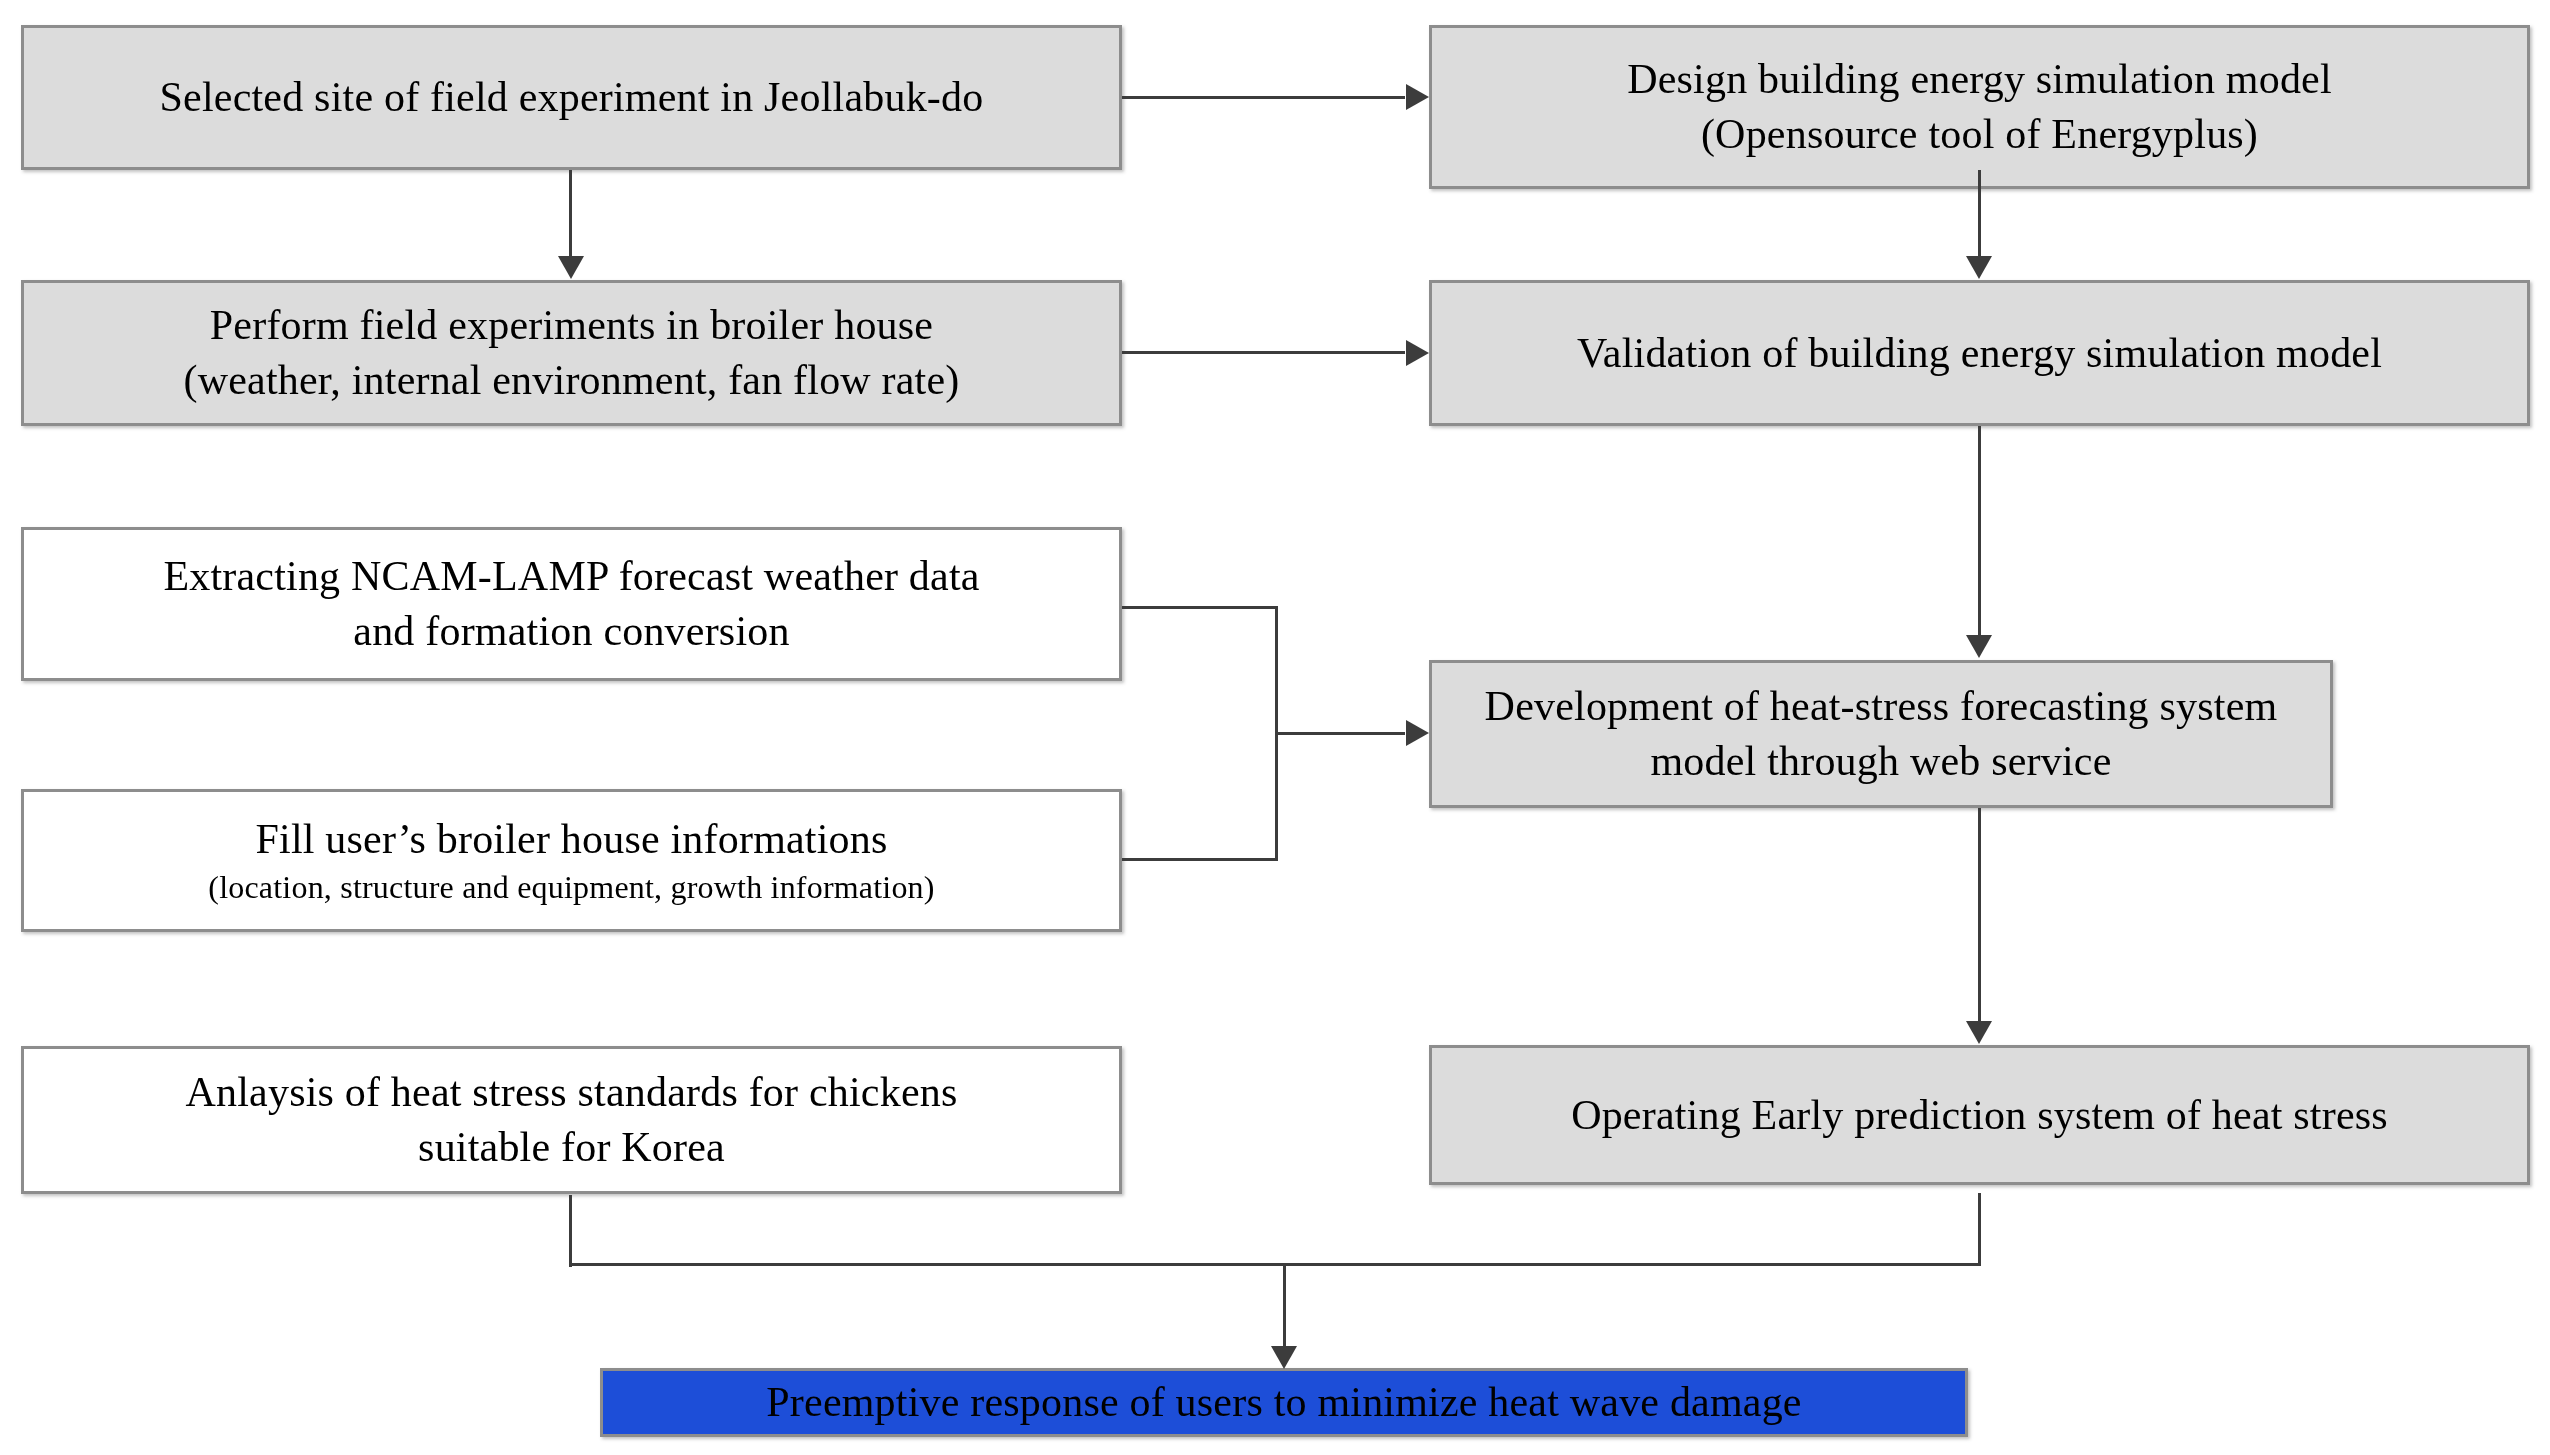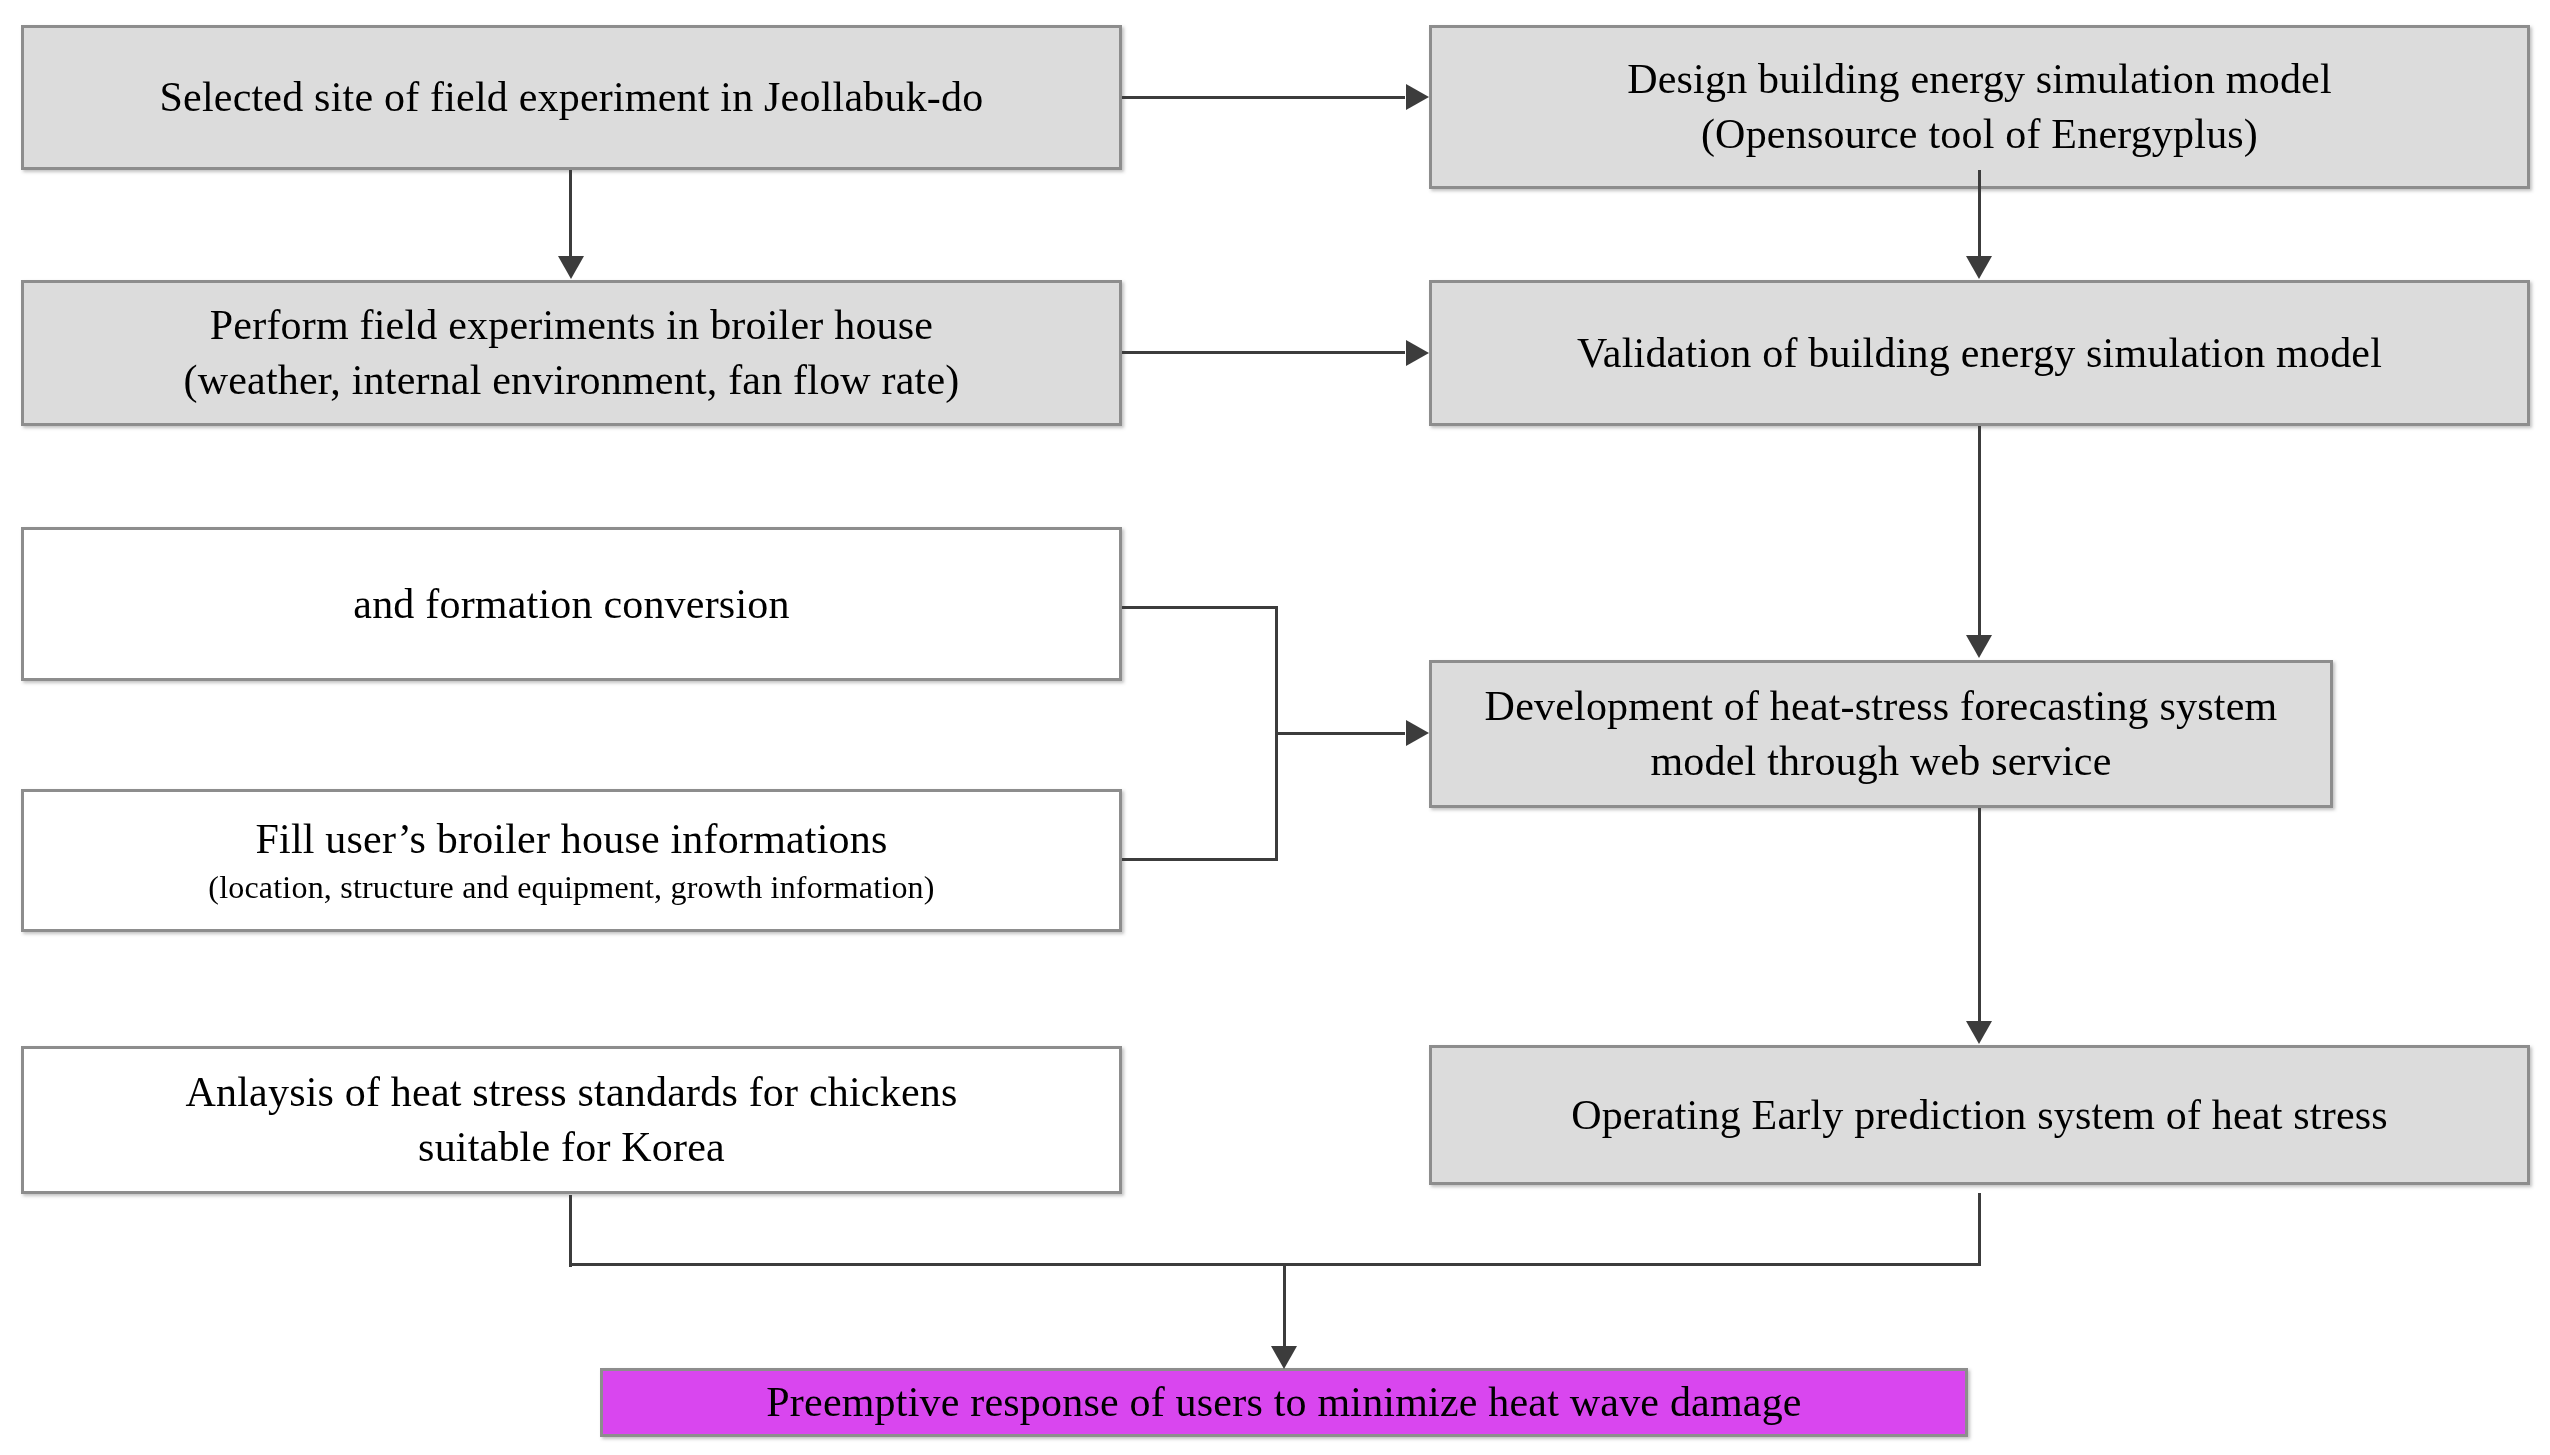--- a/index.html
+++ b/index.html
@@ -27,21 +27,21 @@
     font-size:42px;
     line-height:1.30;
     letter-spacing:0.2px;
     padding:3.1px 14px;
     box-shadow:2.3px 2.3px 3.1px rgba(120,120,120,0.45);
   }
   .node .txt{display:block;width:100%;}
   .node .txt .l{display:block;white-space:nowrap;}
   .fill-gray{ background:#dcdcdc; }
   .fill-white{ background:#ffffff; }
-  .fill-dark{ background:#d946ef; }
+  .fill-dark{ background:#1d4ed8; }
 
   
   .ln{position:absolute;background:#3c3c3c;}
   .ln-v{width:3.1px;}
   .ln-h{height:3.1px;}
   .arrow{position:absolute;width:0;height:0;}
   .arrow-down{
     border-left:13.3px solid transparent;
     border-right:13.3px solid transparent;
     border-top:23.4px solid #3c3c3c;
@@ -78,20 +78,21 @@
   </div>
 
   <div class="node fill-gray" style="left:1429px; top:280px; width:1101px; height:146px;">
     <span class="txt">
       <span class="l">Validation of building energy simulation model</span>
     </span>
   </div>
 
   <div class="node fill-white" style="left:21px; top:527px; width:1101px; height:154px;">
     <span class="txt">
+      <span class="l">Extracting NCAM-LAMP forecast weather data</span>
       <span class="l">and formation conversion</span>
     </span>
   </div>
 
   <div class="node fill-white" style="left:21px; top:789px; width:1101px; height:143px;">
     <span class="txt">
       <span class="l">Fill user’s broiler house informations</span>
       <span class="l" style="font-size:32px;">(location, structure and equipment, growth information)</span>
     </span>
   </div>

